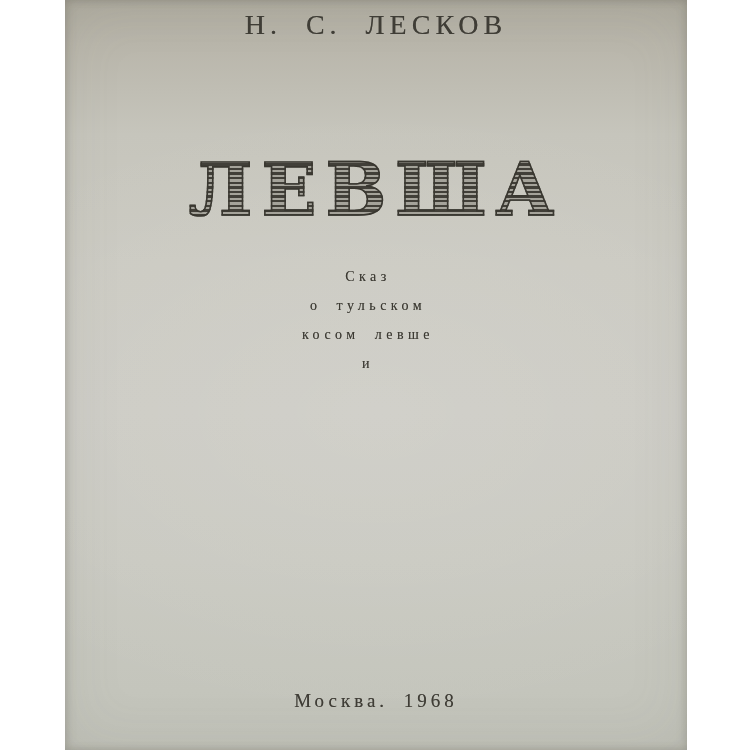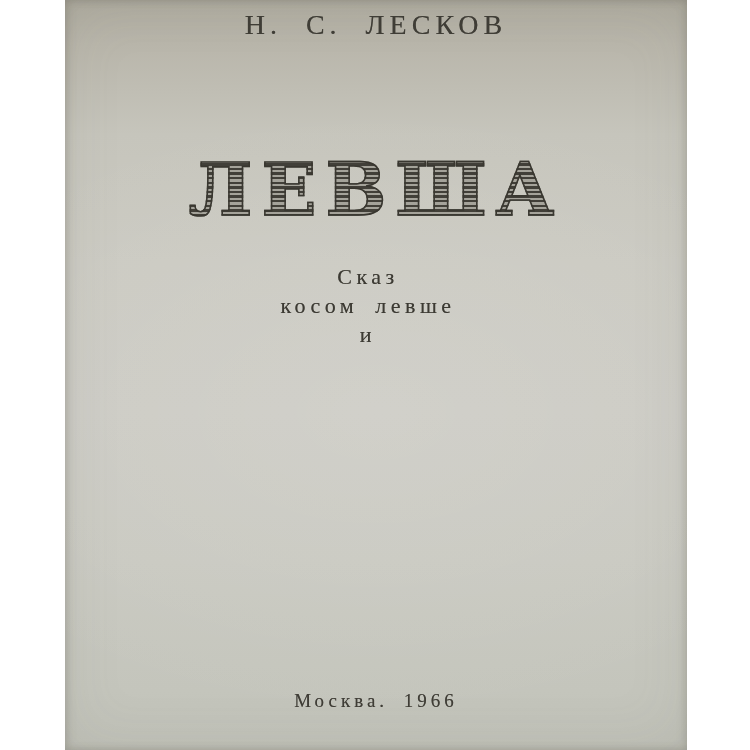--- a/index.html
+++ b/index.html
@@ -71,21 +71,21 @@
     -webkit-background-clip: text;
     background-clip: text;
     -webkit-text-stroke: 1.6px #393730;
   }
   .subtitle {
     position: absolute;
     top: 262px;
     left: 0;
     right: 16px;
     text-align: center;
-    font-size: 22px;
+    font-size: 14px;
     line-height: 29px;
     letter-spacing: 4.5px;
     word-spacing: 7px;
     color: #3c3a33;
     text-shadow: 0 0 0.6px rgba(60,58,51,0.55);
   }
   .imprint {
     position: absolute;
     top: 690px;
     left: 0;
@@ -103,20 +103,21 @@
 
 <div class="photo">
   <div class="page">
 
     <div class="author">Н. С. ЛЕСКОВ</div>
 
     <div class="title">ЛЕВША</div>
 
     <div class="subtitle">
       <div>Сказ</div>
+      <div>о тульском</div>
       <div>косом левше</div>
       <div>и</div>
     </div>
 
-    <div class="imprint">Москва. 1966</div>
+    <div class="imprint">Москва. 1968</div>
 
   </div>
 </div>
 
 </body></html>

